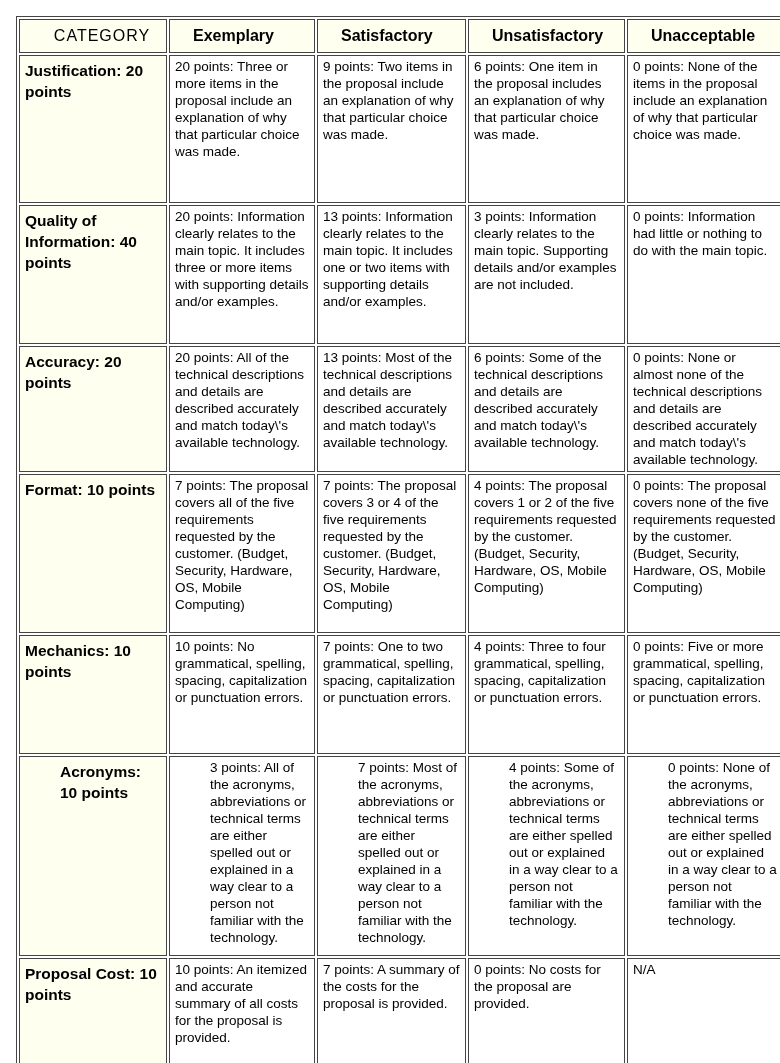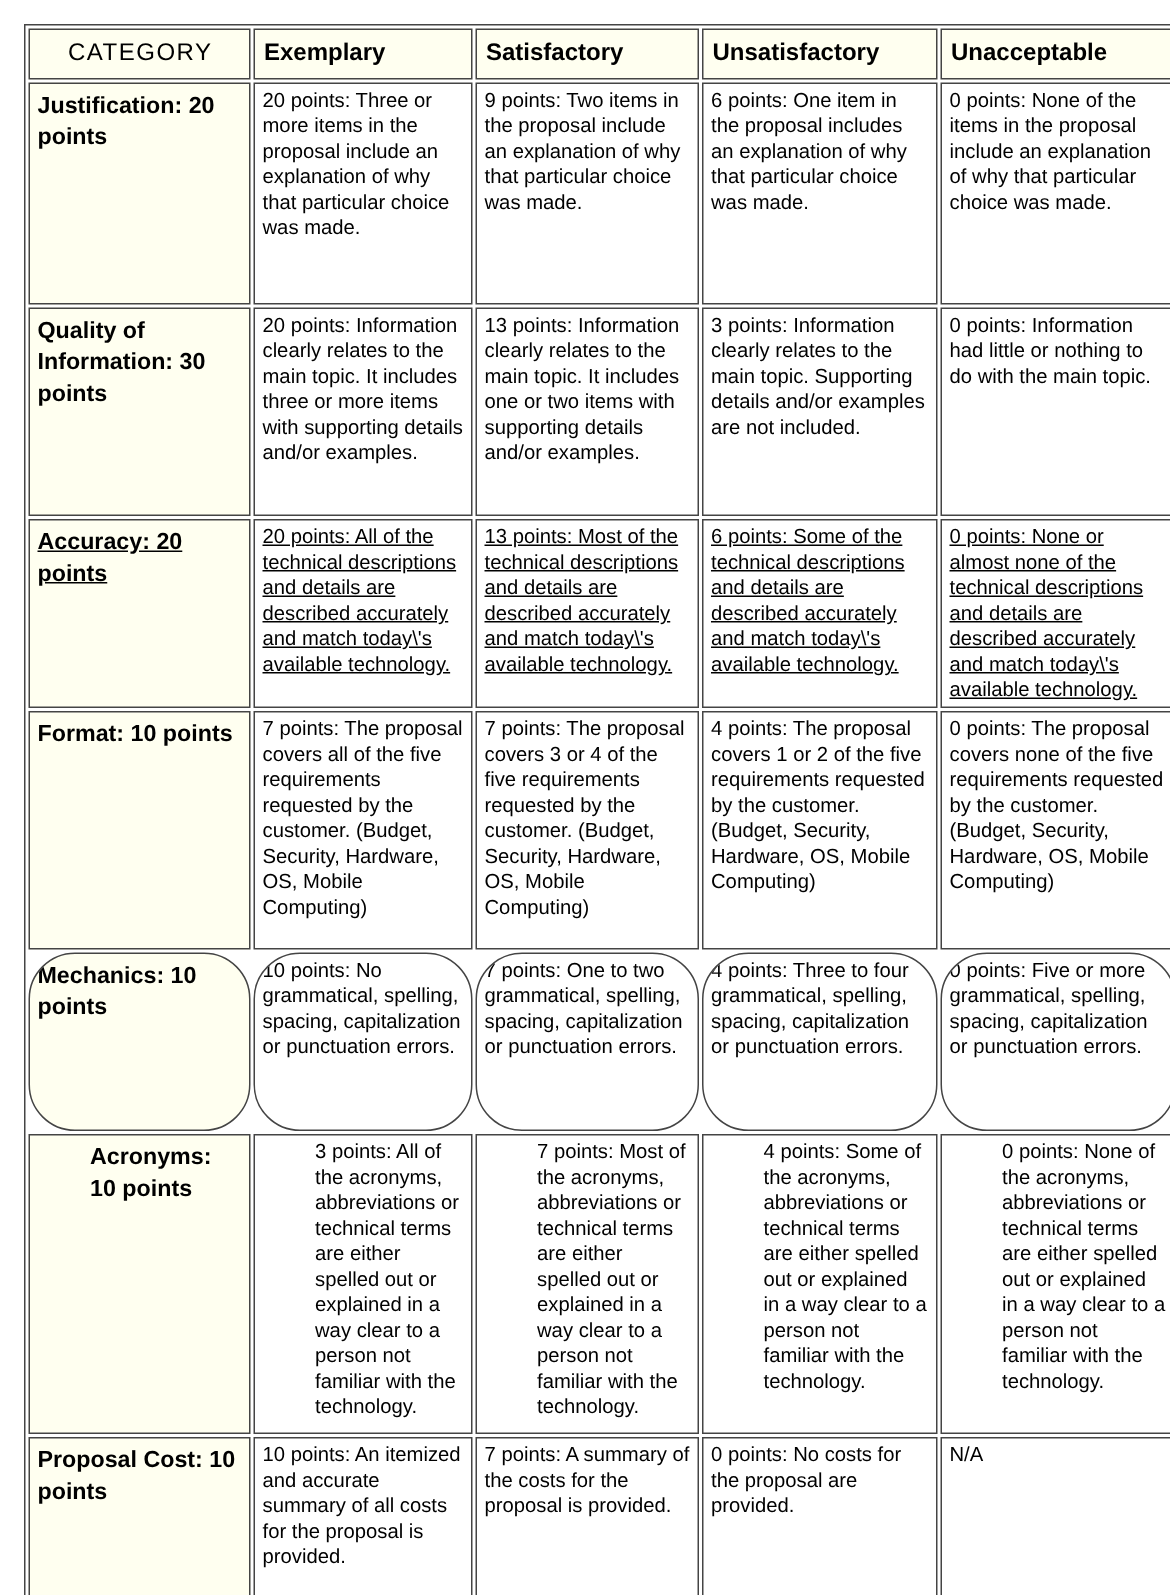--- a/index.html
+++ b/index.html
@@ -25,21 +25,21 @@
     box-sizing: border-box;
     overflow: hidden;
   }
   th {
     background: #fffff0;
     font-size: 16px;
     font-weight: bold;
     text-align: left;
     height: 34px;
     vertical-align: middle;
-    padding-left: 6px;
+    padding-left: 23px;
   }
   th.cat-h {
     text-align: center;
     font-weight: normal;
     letter-spacing: 1px;
   }
   td {
     background: #ffffff;
     font-size: 13.5px;
     line-height: 17px;
@@ -51,23 +51,23 @@
     line-height: 21px;
     padding-top: 4px;
   }
   col.c0 { width: 148px; }
   col.c1 { width: 146px; }
   col.c2 { width: 149px; }
   col.c3 { width: 157px; }
   col.c4 { width: 157px; }
   tr.r0 td { height: 148px; }
   tr.r1 td { height: 139px; }
-  tr.r2 td { height: 124px; text-decoration: underline; }
+  tr.r2 td { height: 124px; }
   tr.r3 td { height: 159px; }
-  tr.r4 td { height: 119px; border-radius: 31px; }
+  tr.r4 td { height: 119px; }
   tr.r5 td { height: 200px; padding-left: 40px; }
   tr.r6 td { height: 113px; }
   .footer {
     margin-top: 18px;
     margin-left: 2px;
     font-size: 10px;
     line-height: 23px;
   }
   .footer b { font-weight: bold; }
 </style>
@@ -93,21 +93,21 @@
   </thead>
   <tbody>
     <tr class="r0">
       <td class="cat">Justification: 20 points</td>
       <td>20 points: Three or more items in the proposal include an explanation of why that particular choice was made.</td>
       <td>9 points: Two items in the proposal include an explanation of why that particular choice was made.</td>
       <td>6 points: One item in the proposal includes an explanation of why that particular choice was made.</td>
       <td>0 points: None of the items in the proposal include an explanation of why that particular choice was made.</td>
     </tr>
     <tr class="r1">
-      <td class="cat">Quality of Information: 30 points</td>
+      <td class="cat">Quality of Information: 40 points</td>
       <td>20 points: Information clearly relates to the main topic. It includes three or more items with supporting details and/or examples.</td>
       <td>13 points: Information clearly relates to the main topic. It includes one or two items with supporting details and/or examples.</td>
       <td>3 points: Information clearly relates to the main topic. Supporting details and/or examples are not included.</td>
       <td>0 points: Information had little or nothing to do with the main topic.</td>
     </tr>
     <tr class="r2">
       <td class="cat">Accuracy: 20 points</td>
       <td>20 points: All of the technical descriptions and details are described accurately and match today\'s available technology.</td>
       <td>13 points: Most of the technical descriptions and details are described accurately and match today\'s available technology.</td>
       <td>6 points: Some of the technical descriptions and details are described accurately and match today\'s available technology.</td>

